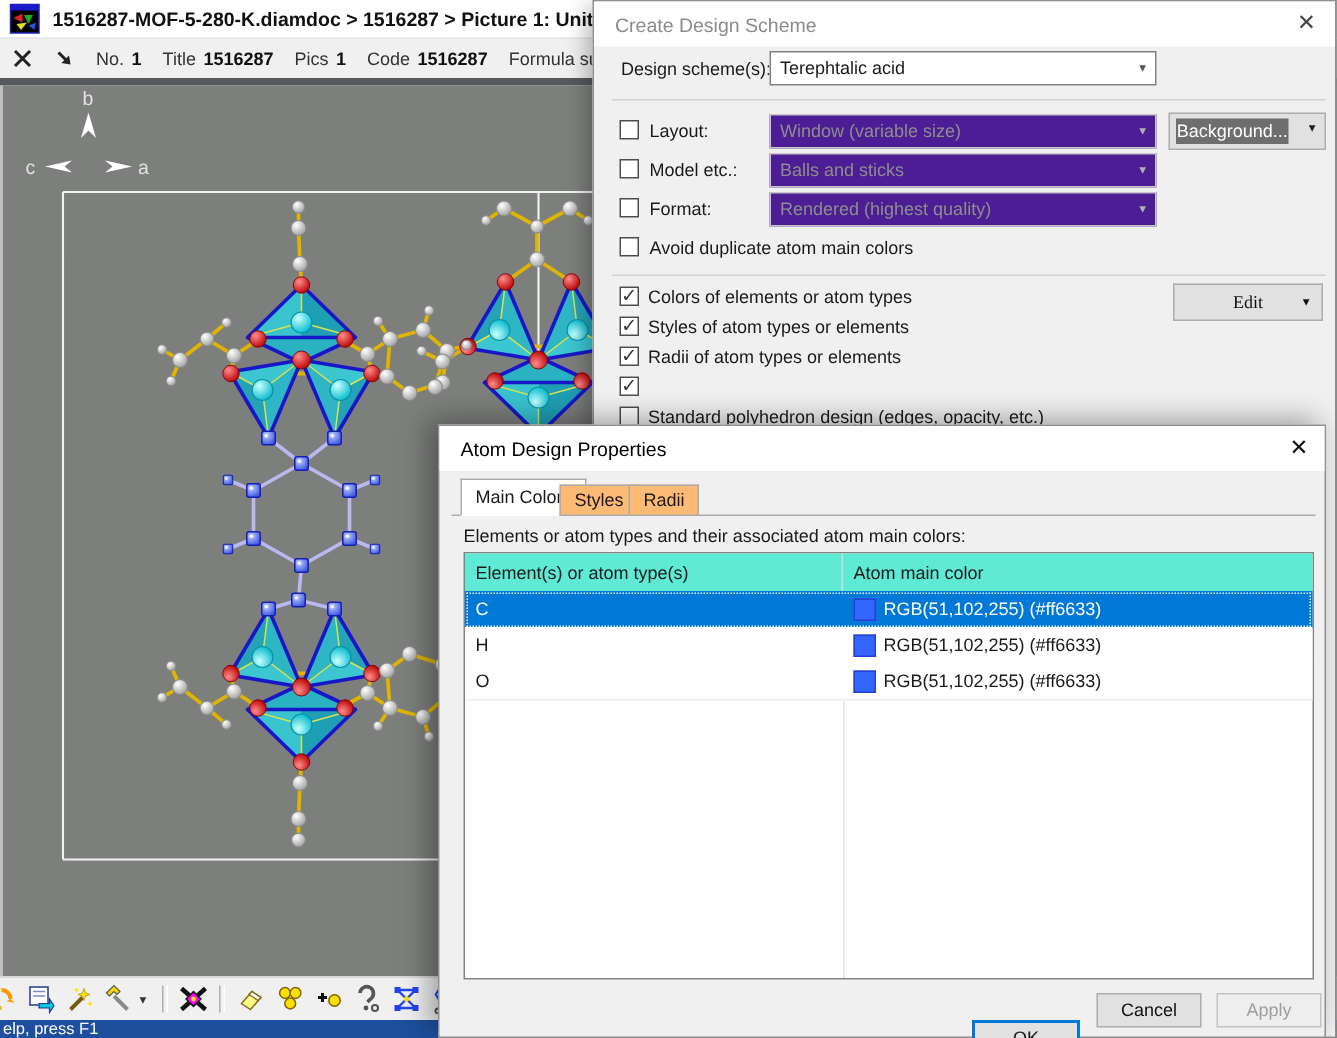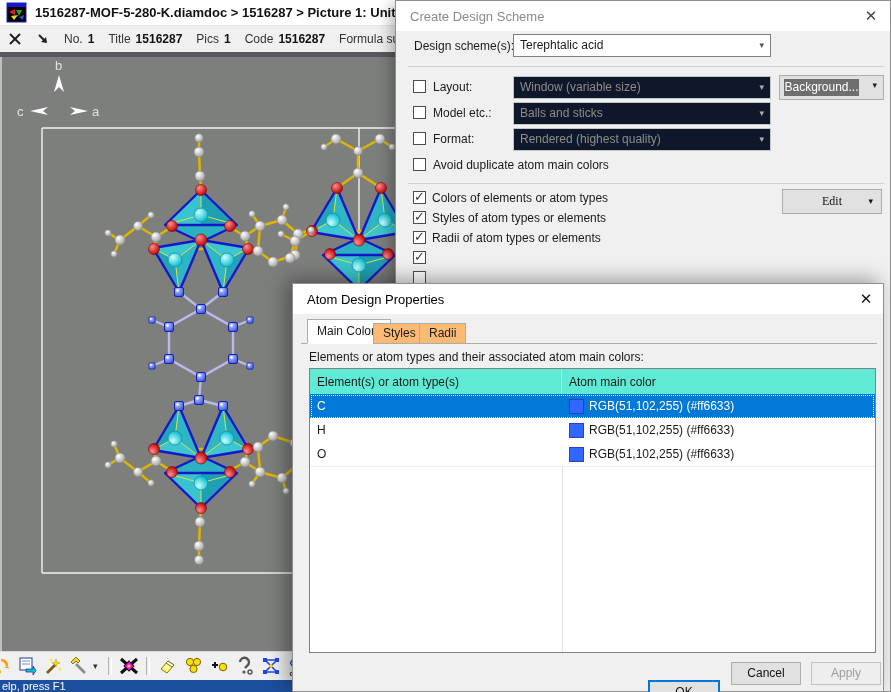--- a/index.html
+++ b/index.html
@@ -35,21 +35,21 @@
                font-size:15px;line-height:24px;color:#444;}
   .create-dlg{left:395px;top:0;width:496px;height:692px;box-shadow:-4px 4px 14px rgba(0,0,0,.30);}
   .create-dlg .dtitle .txt{color:#8a8a8a;}
   .atom-dlg{left:292px;top:283px;width:592px;height:409px;box-shadow:-6px -4px 18px rgba(0,0,0,.35);}
   .atom-dlg .dtitle .txt{color:#000;}
   
   .lbl{position:absolute;white-space:nowrap;}
   .combo{position:absolute;height:23px;background:#fff;border:1px solid #808080;box-sizing:border-box;
          line-height:21px;padding-left:6px;white-space:nowrap;overflow:hidden;}
   .combo .arr{position:absolute;right:6px;top:0;line-height:21px;font-size:9px;color:#555;}
-  .combo.disabled{background:#0f172a;border-color:#c6c6c6;color:#8d8d8d;}
+  .combo.disabled{background:#4c1d95;border-color:#c6c6c6;color:#8d8d8d;}
   .combo.disabled .arr{color:#b0b0b0;}
   .cb{position:absolute;width:13px;height:13px;background:#fff;border:1px solid #4d4d4d;box-sizing:border-box;}
   .cb.checked::after{content:"✓";position:absolute;left:0px;top:-3px;font-size:13px;color:#3a3a3a;}
   .btn{position:absolute;background:#e1e1e1;border:1px solid #adadad;box-sizing:border-box;
        text-align:center;font-size:12px;color:#111;}
   .btn.default{border:2px solid #0078d7;}
   .btn.disabled{background:#eeeeee;border-color:#c3c3c3;color:#9d9d9d;}
   .sep-h{position:absolute;height:1px;background:#d2d2d2;}
   .splitbtn{position:absolute;background:#e1e1e1;border:1px solid #adadad;box-sizing:border-box;}
   .splitbtn .face{position:absolute;left:4px;top:3px;bottom:3px;right:24px;background:#6e6e6e;
@@ -438,20 +438,21 @@
     <div class="sep-h" style="left:12px;top:182px;width:476px;"></div>
 
     <span class="cb checked" style="left:17px;top:190px;"></span>
     <span class="lbl opt-label" style="left:36px;top:190px;">Colors of elements or atom types</span>
     <span class="cb checked" style="left:17px;top:210px;"></span>
     <span class="lbl opt-label" style="left:36px;top:210px;">Styles of atom types or elements</span>
     <span class="cb checked" style="left:17px;top:230px;"></span>
     <span class="lbl opt-label" style="left:36px;top:230px;">Radii of atom types or elements</span>
     <span class="cb checked" style="left:17px;top:250px;"></span>
     <span class="cb" style="left:17px;top:270px;"></span>
+    <span class="lbl opt-label" style="left:36px;top:270px;">Standard polyhedron design (edges, opacity, etc.)</span>
 
     <div class="btn" style="left:386px;top:188px;width:100px;height:25px;line-height:23px;font-family:Liberation Serif, serif;">
       <span>Edit</span>
       <span style="position:absolute;right:8px;font-size:9px;">▾</span>
     </div>
   </div>
 
   <div class="dlg atom-dlg">
     <div class="dtitle">
       <span class="txt">Atom Design Properties</span>

